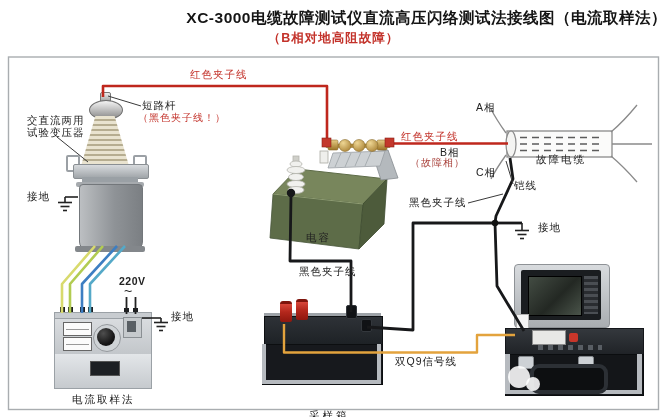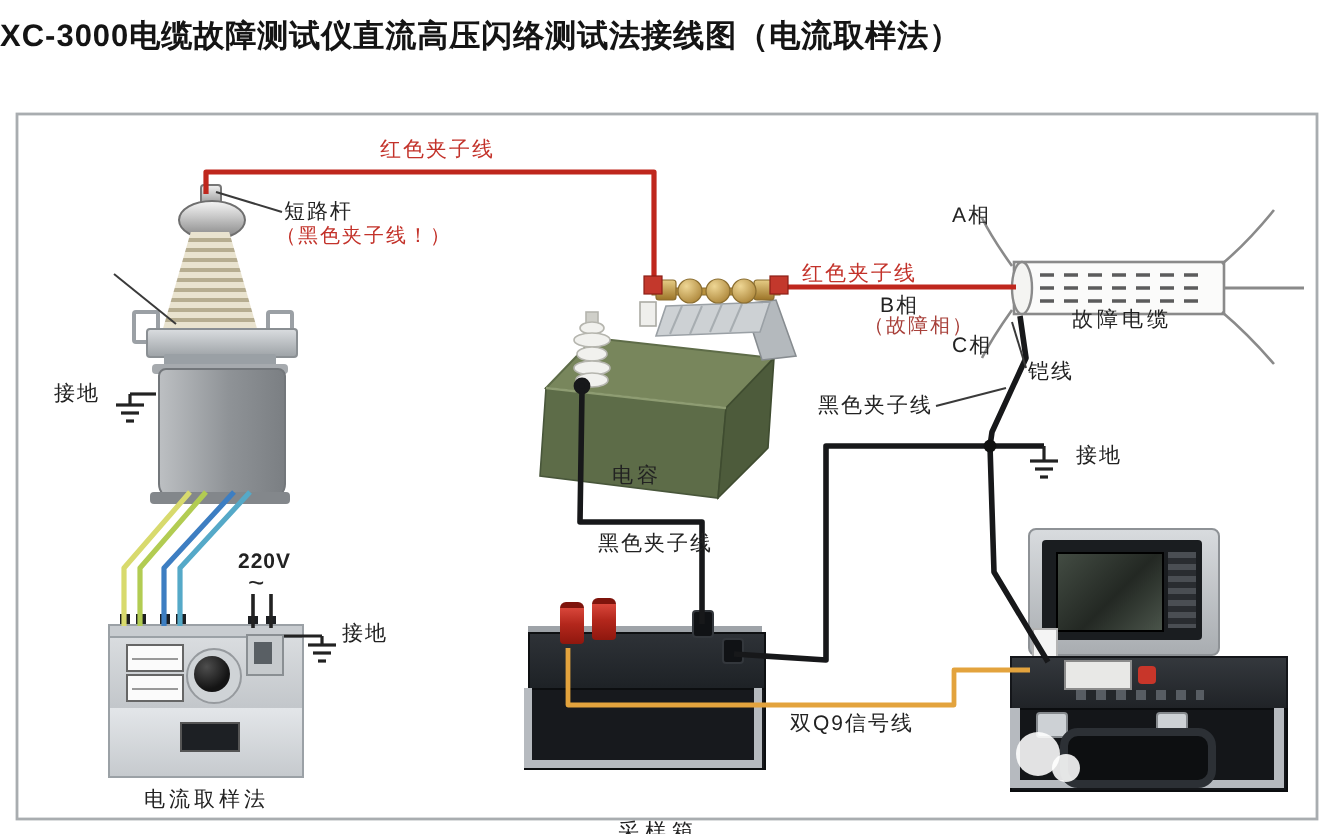--- a/index.html
+++ b/index.html
@@ -3,21 +3,21 @@
 <meta charset="utf-8">
 <style>
   html,body{margin:0;padding:0;background:#fff;}
   #canvas{position:relative;width:667px;height:417px;background:#ffffff;overflow:hidden;
           font-family:"Liberation Sans","DejaVu Sans",sans-serif;}
   svg.layer{position:absolute;left:0;top:0;}
   .eq{position:absolute;}
   .lbl{position:absolute;font-size:10.5px;color:#222;white-space:nowrap;letter-spacing:1px;z-index:6;}
   .lbl.red{color:#c3322a;}
   .lbl.sm{font-size:10px;}
-  #title{position:absolute;left:0;right:0;top:8px;text-align:left;font-size:15.5px;font-weight:700;
+  #title{position:absolute;left:0;right:0;top:8px;text-align:right;font-size:15.5px;font-weight:700;
          color:#141414;letter-spacing:.5px;z-index:6;}
   #subtitle{position:absolute;left:0;right:0;top:30px;text-align:center;font-size:12.5px;font-weight:700;
          color:#c3322a;letter-spacing:1px;z-index:6;}
   
   .cap-nub{left:100px;top:92px;width:9px;height:9px;border-radius:2px;background:linear-gradient(180deg,#eee,#9a9a9a);border:1px solid #777;}
   .cap{left:89px;top:100px;width:32px;height:18px;border-radius:50%;background:linear-gradient(180deg,#f3f3f3,#c9c9c9 40%,#858585);border:1px solid #6f6f6f;}
   .insulator{left:81px;top:116px;width:48px;height:50px;clip-path:polygon(30% 0%,70% 0%,100% 100%,0% 100%);
              background:repeating-linear-gradient(180deg,#e9e3cf 0 3px,#b6ad90 3px 5px);}
   .flange{left:73px;top:164px;width:74px;height:13px;border-radius:2px;background:linear-gradient(180deg,#d8dbde,#9fa4a8);border:1px solid #8a8f93;}
   .lug{top:155px;width:10px;height:13px;border:2.5px solid #9ba0a5;border-radius:2px;background:transparent;}
@@ -263,35 +263,40 @@
 
     <g stroke="#3a3a3a" stroke-width="1">
       <line x1="141" y1="106" x2="108" y2="96"></line>
       <line x1="57" y1="137" x2="88" y2="162"></line>
       <line x1="513" y1="184" x2="506" y2="161"></line>
       <line x1="468" y1="203" x2="503" y2="194"></line>
     </g>
   </svg>
 
   <div id="title">XC-3000电缆故障测试仪直流高压闪络测试法接线图（电流取样法）</div>
+  <div id="subtitle">（B相对地高阻故障）</div>
 
   <div class="lbl red" style="left:190px;top:68px">红色夹子线</div>
   <div class="lbl" style="left:142px;top:99px">短路杆</div>
   <div class="lbl red sm" style="left:138px;top:111px">（黑色夹子线！）</div>
+  <div class="lbl" style="left:27px;top:115px;line-height:11.5px">
+    <span style="display:block">交直流两用</span>
+    <span style="display:block">试验变压器</span>
+  </div>
   <div class="lbl" style="left:27px;top:190px">接地</div>
 
   <div class="lbl" style="left:119px;top:275px;letter-spacing:.5px;font-weight:700">220V</div>
   <div class="lbl" style="left:124px;top:283px;font-size:14px">~</div>
   <div class="lbl" style="left:171px;top:310px">接地</div>
   <div class="lbl" style="left:72px;top:393px;letter-spacing:2px">电流取样法</div>
 
   <div class="lbl red" style="left:401px;top:130px">红色夹子线</div>
   <div class="lbl" style="left:476px;top:101px">A相</div>
   <div class="lbl" style="left:440px;top:146px">B相</div>
-  <div class="lbl sm" style="left:432px;top:156px;color:#a8403a">（故障相）</div>
+  <div class="lbl sm" style="left:410px;top:156px;color:#a8403a">（故障相）</div>
   <div class="lbl" style="left:476px;top:166px">C相</div>
   <div class="lbl" style="left:536px;top:153px;letter-spacing:2px">故障电缆</div>
   <div class="lbl" style="left:514px;top:179px">铠线</div>
   <div class="lbl" style="left:538px;top:221px">接地</div>
   <div class="lbl" style="left:409px;top:196px">黑色夹子线</div>
 
   <div class="lbl" style="left:306px;top:231px;letter-spacing:2px">电容</div>
   <div class="lbl" style="left:299px;top:265px">黑色夹子线</div>
   <div class="lbl" style="left:309px;top:409px;letter-spacing:3px">采样箱</div>
   <div class="lbl" style="left:395px;top:355px">双Q9信号线</div>

